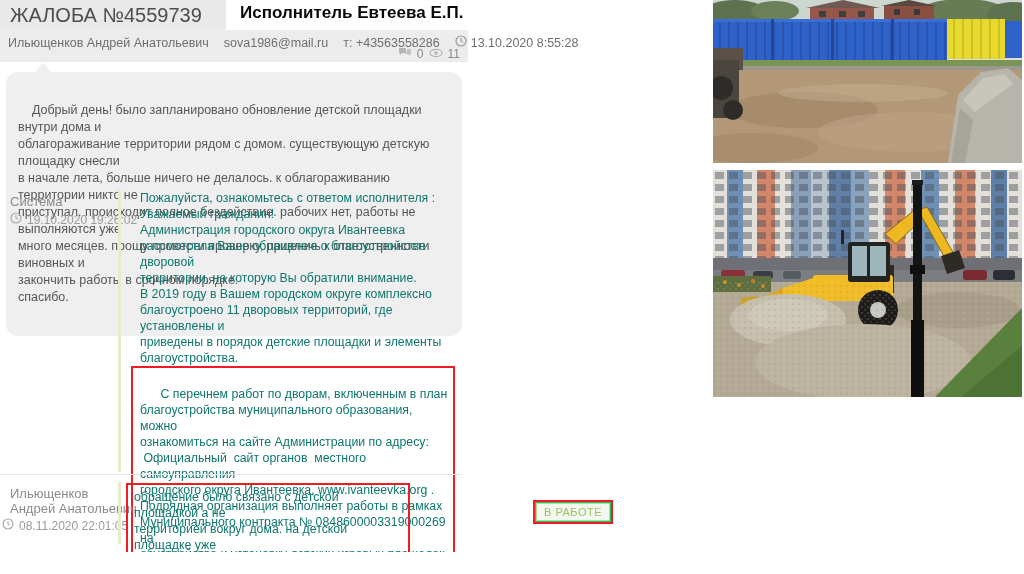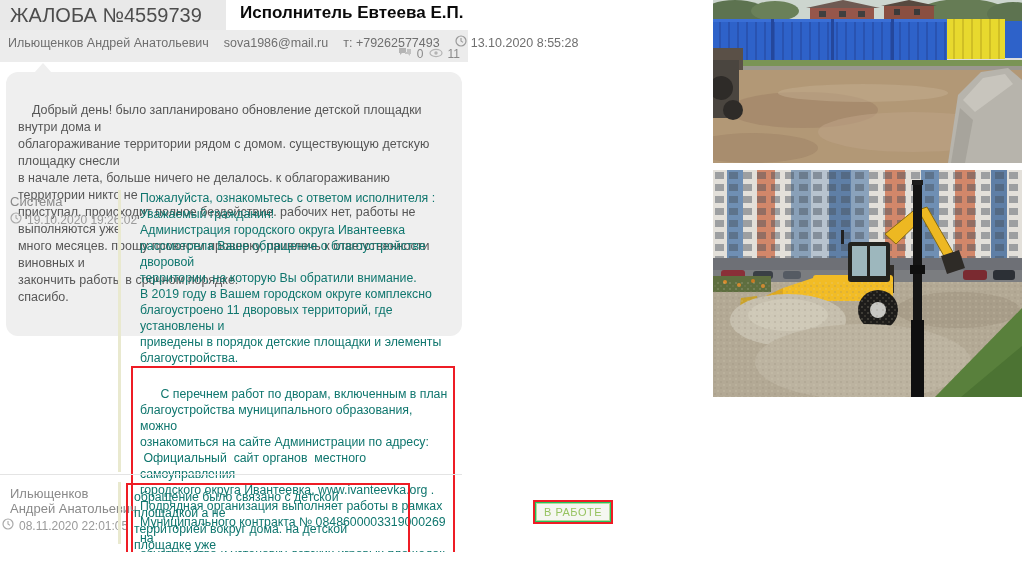--- a/index.html
+++ b/index.html
@@ -39,21 +39,21 @@
 
 <div id="app">
 
   <div class="abs title-box">ЖАЛОБА №4559739</div>
   <div class="abs executor">Исполнитель Евтеева Е.П.</div>
 
   <div class="abs meta-band">
     <div class="meta-row1">
       <span>Ильющенков Андрей Анатольевич</span>
       <span>sova1986@mail.ru</span>
-      <span>т: +79262577493</span>
+      <span>т: +43563558286</span>
       <span style="display:flex;gap:4px;align-items:center;text-align:center;">
         <span class="icn">
           <svg width="12" height="12" viewBox="0 0 12 12">
               <circle cx="6" cy="6" r="5" fill="none" stroke="#9a9a9a" stroke-width="1.2"></circle>
               <path d="M6 3v3l2 1.4" fill="none" stroke="#9a9a9a" stroke-width="1.1"></path>
             </svg>
         </span>
         <span>13.10.2020 8:55:28</span>
       </span>
     </div>

